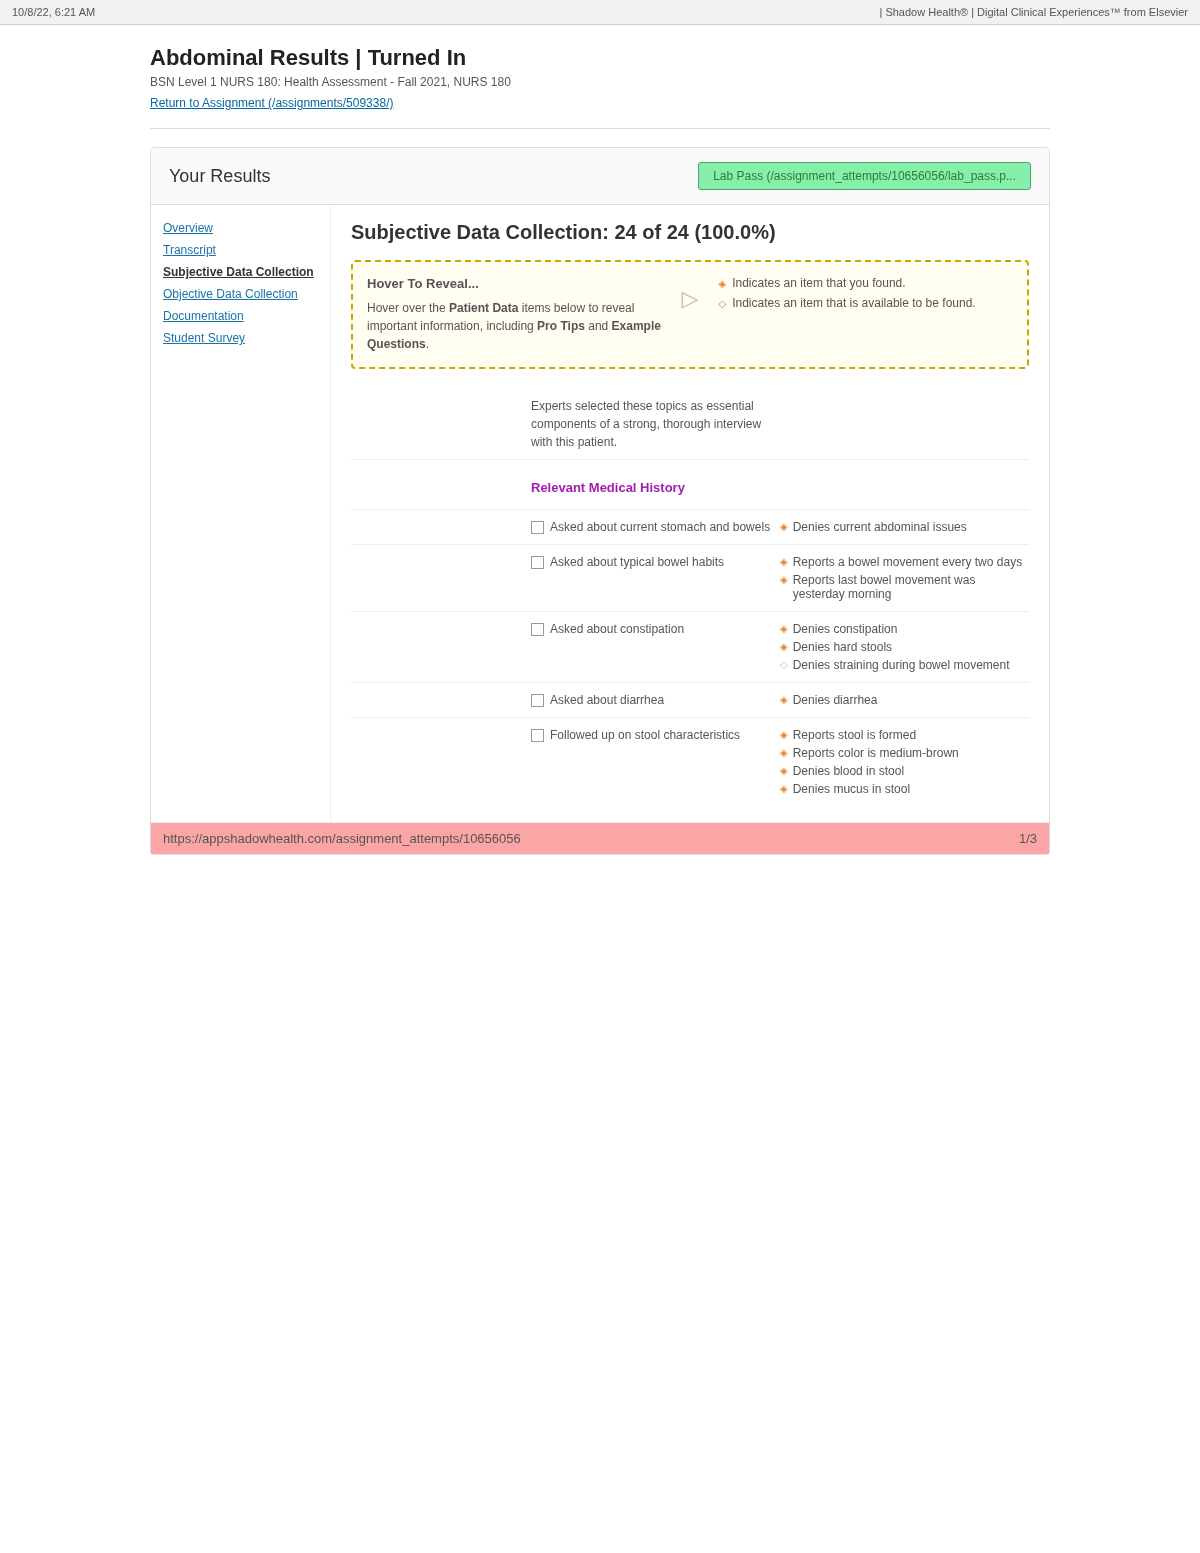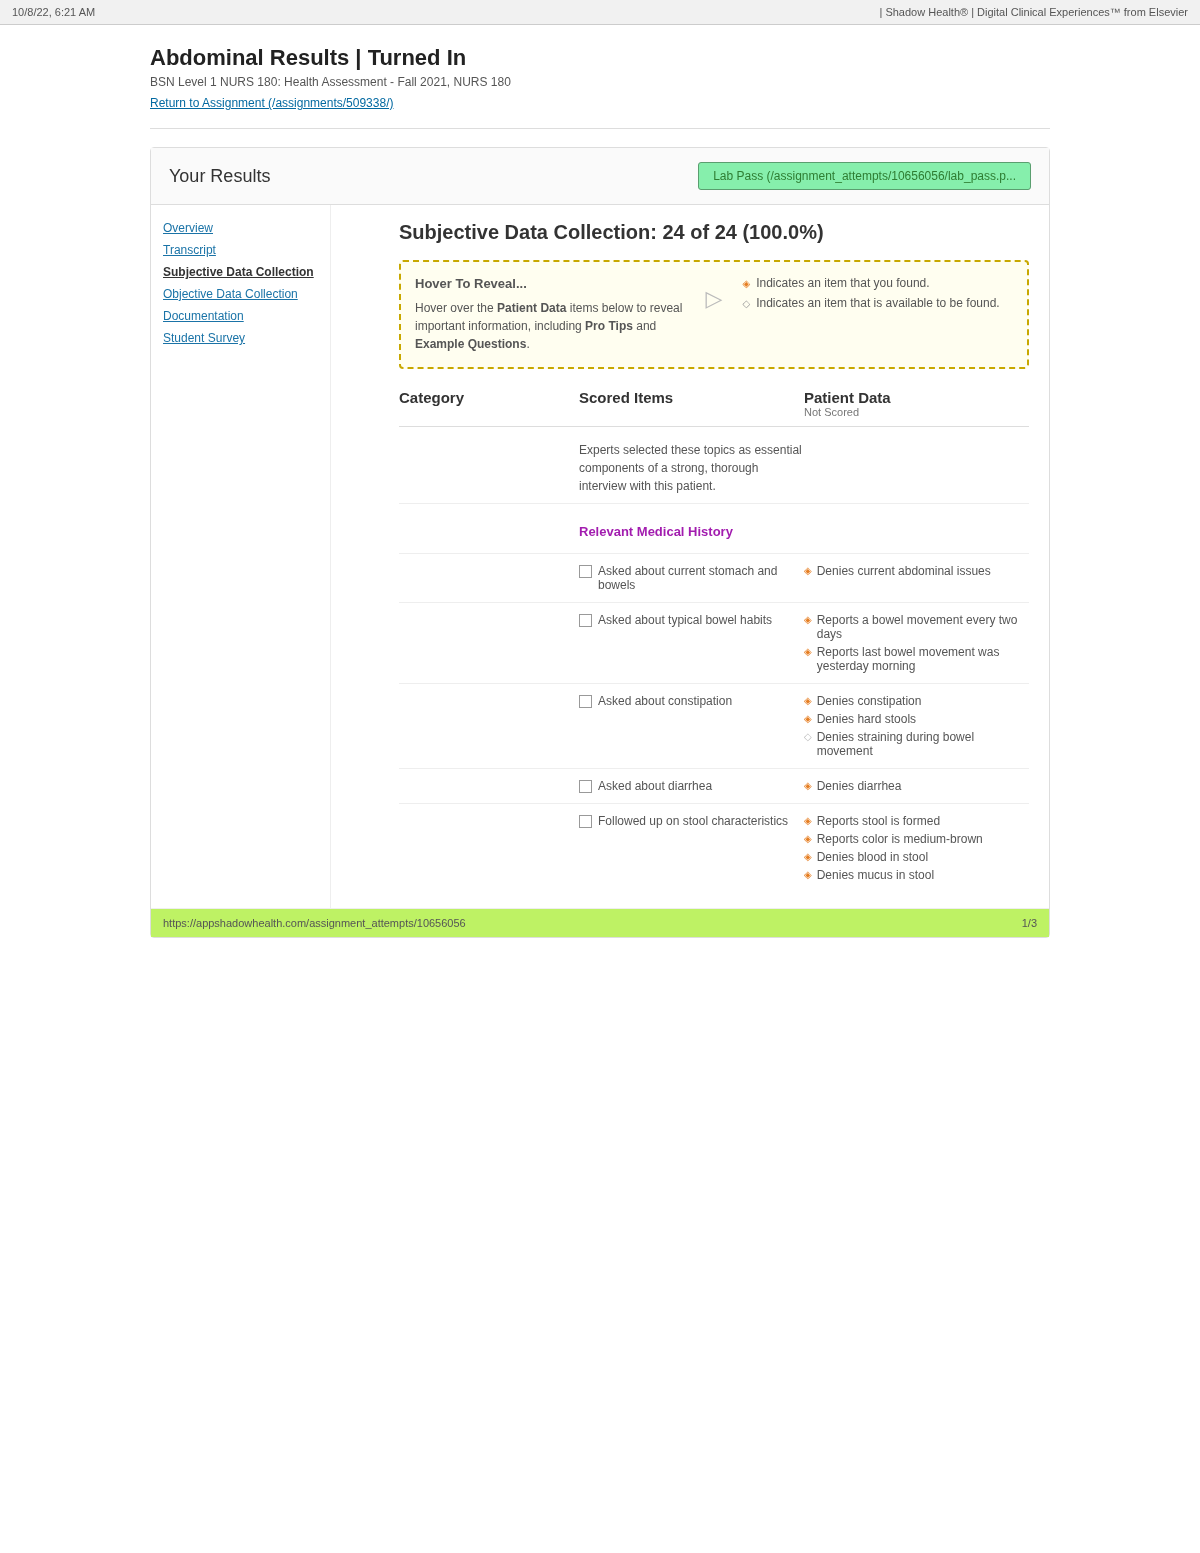--- a/index.html
+++ b/index.html
@@ -156,21 +156,20 @@
       font-size: 12px;
       border-radius: 3px;
       cursor: pointer;
       text-decoration: none;
     }
 
     
     .main-layout {
       display: flex;
       min-height: 600px;
-      gap: 48px;
     }
 
     
     .sidebar {
       width: 180px;
       min-width: 180px;
       padding: 16px 12px;
       border-right: 1px solid #eee;
     }
 
@@ -386,24 +385,24 @@
     }
 
     .patient-dot.found { color: #e67e22; }
     .patient-dot.available { color: #bbb; }
 
     
     .page-footer {
       display: flex;
       justify-content: space-between;
       padding: 8px 12px;
-      font-size: 11px;
+      font-size: 13px;
       color: #555;
       border-top: 1px solid #eee;
-      background: #bef264;
+      background: #fca5a5;
     }
   </style>
 </head>
 <body>
 
 <div class="browser-bar">
   <span>10/8/22, 6:21 AM</span>
   <span>| Shadow Health® | Digital Clinical Experiences™ from Elsevier</span>
 </div>
 
@@ -457,28 +456,20 @@
             </div>
             <div class="legend-item">
               <span class="legend-dot dot-gray">◇</span>
               <span>Indicates an item that is available to be found.</span>
             </div>
           </div>
         </div>
 
         <div class="data-table-section">
 
-          <div class="table-header-row">
-            <div class="col-category">Category</div>
-            <div class="col-scored">Scored Items</div>
-            <div class="col-patient">
-              <div>Patient Data</div>
-              <div class="col-not-scored">Not Scored</div>
-            </div>
-          </div>
 
           <div class="table-description-row">
             <div></div>
             <div class="desc-text">Experts selected these topics as essential components of a strong, thorough interview with this patient.</div>
           </div>
 
           <div class="data-row">
             <div></div>
             <div class="category-label" style="grid-column: 2 / -1; padding:10px 0 4px 0;">Relevant Medical History</div>
           </div>

